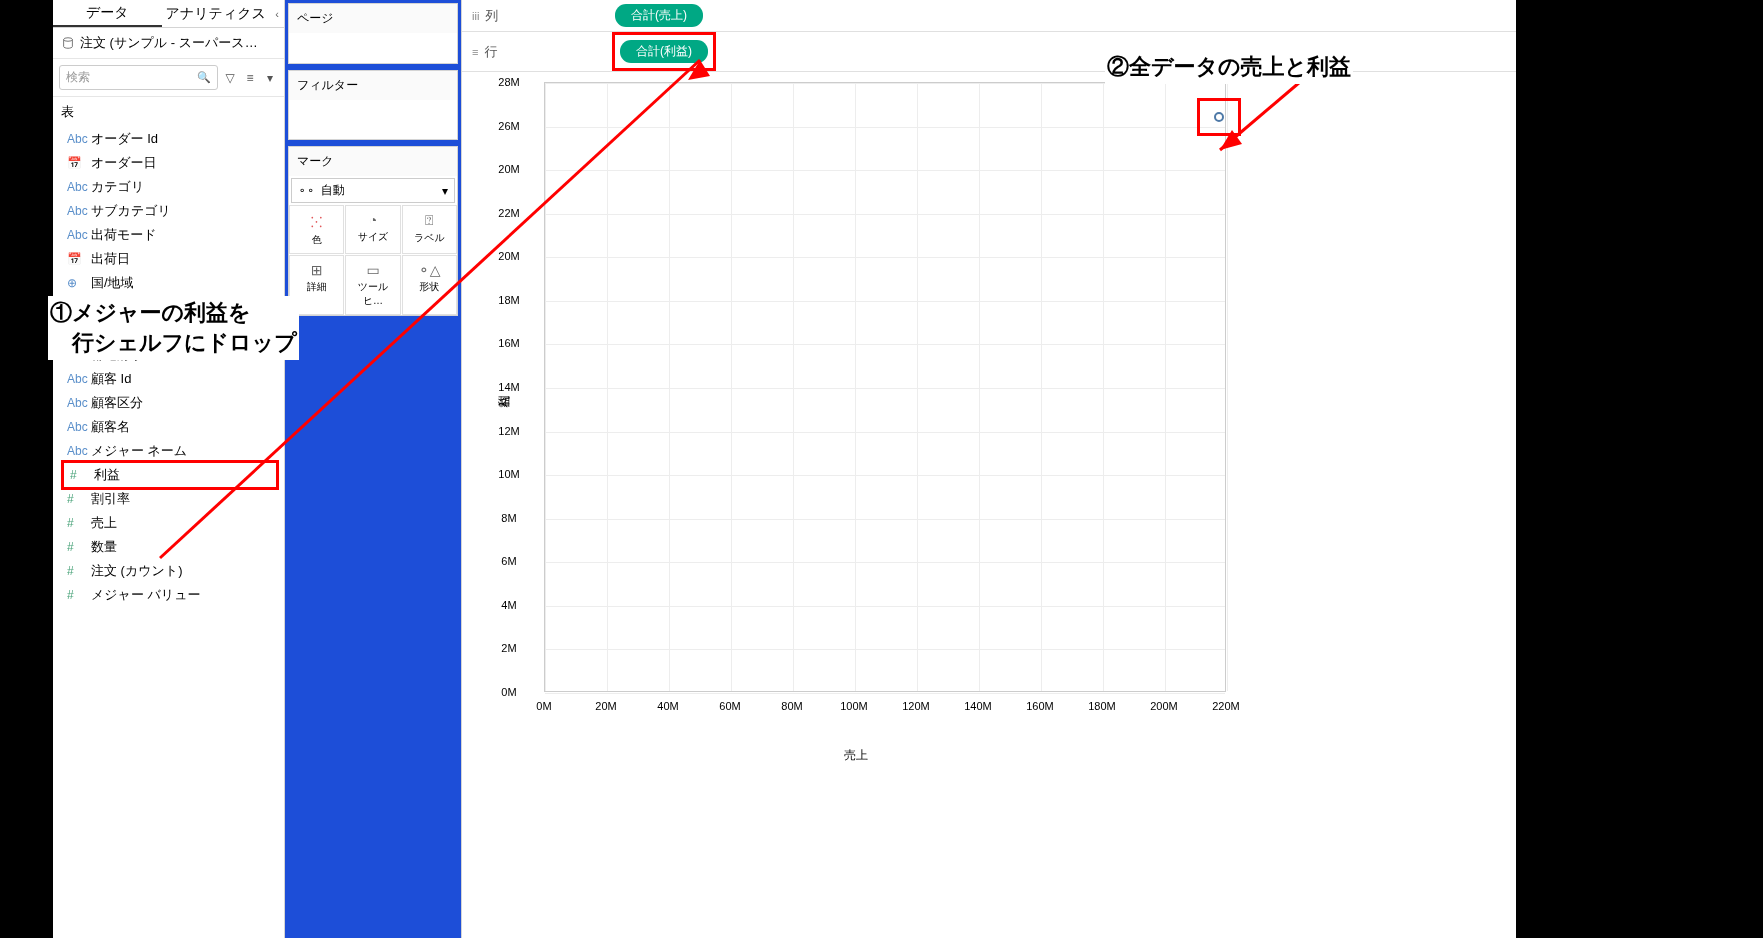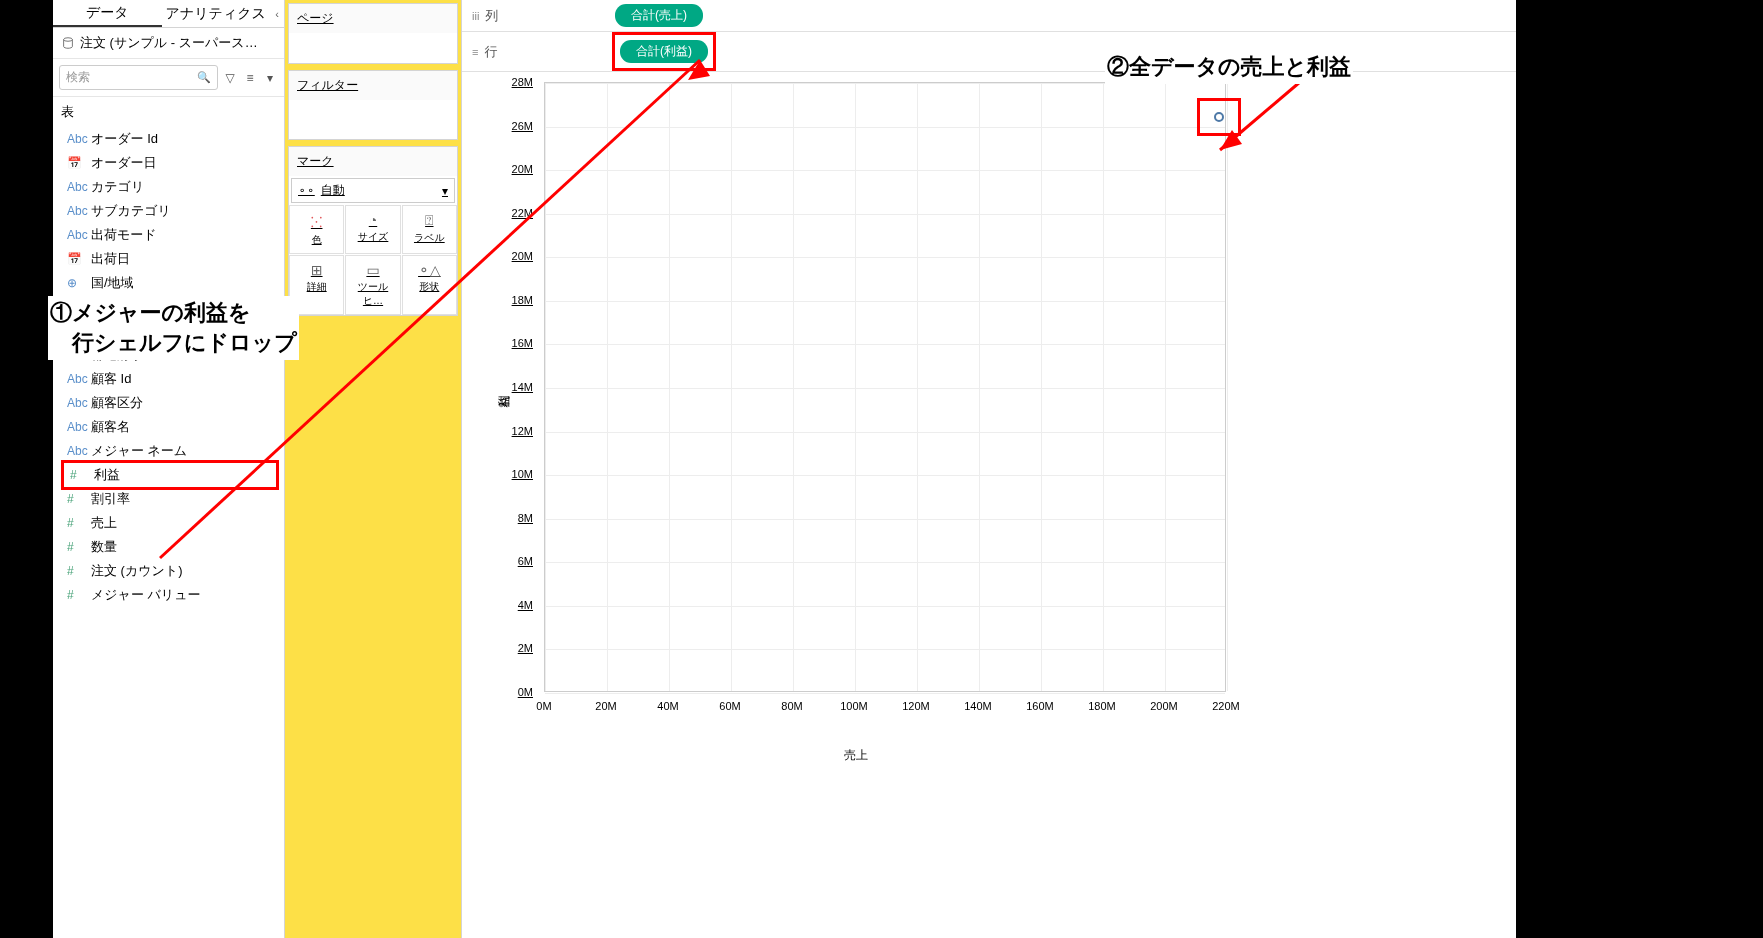--- a/index.html
+++ b/index.html
@@ -116,24 +116,23 @@
 .type-icon.geo { color: #5a8fca; }
 .field-highlight {
   border: 3px solid red;
   margin: -3px 5px -3px 8px;
   padding: 3px 6px;
 }
 
 .cards-col {
   width: 177px;
   border-right: 1px solid #d4d4d4;
-  background: #fde047;
+  background: #1d4ed8;
   display: flex;
   flex-direction: column;
-  text-decoration: underline;
 }
 .card {
   border: 1px solid #d4d4d4;
   margin: 3px;
   background: #fff;
 }
 .card-title {
   padding: 6px 8px;
   font-size: 12px;
   background: #fafafa;
@@ -235,26 +234,25 @@
   top: 0;
   right: 0;
   bottom: 30px;
   border: 1px solid #ccc;
 }
 .gridline-h, .gridline-v { position: absolute; background: #ededed; }
 .gridline-h { height: 1px; left: 0; right: 0; }
 .gridline-v { width: 1px; top: 0; bottom: 0; }
 .y-tick {
   position: absolute;
-  left: 17px;
+  left: 8px;
   width: 30px;
-  text-align: right;
+  text-align: center;
   font-size: 11px;
   transform: translateY(-50%);
-  text-decoration: underline;
 }
 .x-tick {
   position: absolute;
   bottom: 10px;
   font-size: 11px;
   transform: translateX(-50%);
 }
 .point {
   position: absolute;
   width: 10px;

